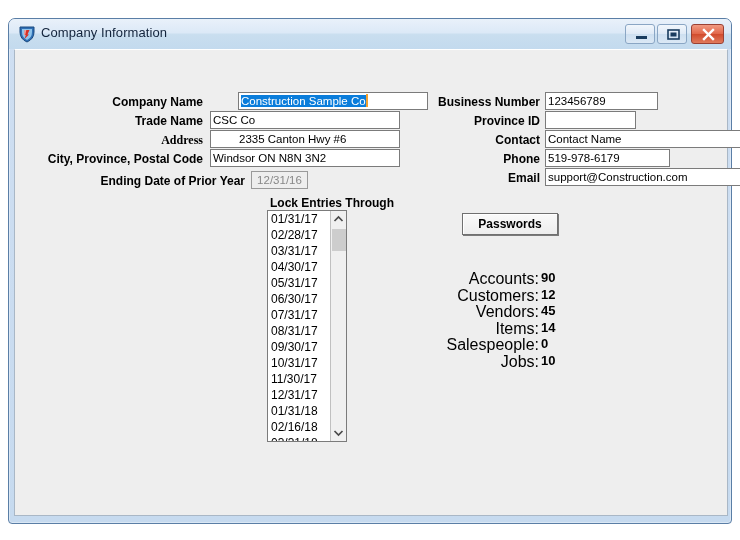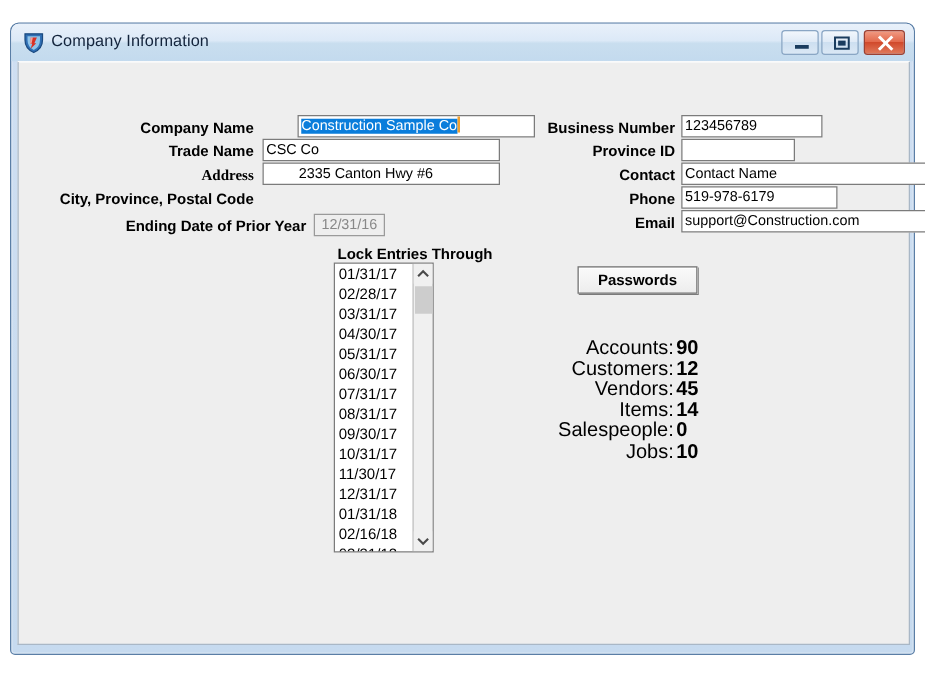--- a/index.html
+++ b/index.html
@@ -218,21 +218,21 @@
   .stat-wrap {
     position: absolute;
     left: 420px;
     width: 104px;
     height: 16px;
   }
   .stat-value {
     position: absolute;
     left: 106px;
     text-align: left;
-    font-size: 16px;
+    font-size: 13px;
     font-weight: bold;
     color: #000;
   }
 </style>
 </head>
 <body>
 
 <div id="window">
 
   <div id="titlebar">
@@ -278,20 +278,23 @@
     <div class="tf" style="left:195px; top:61px; width:190px;">
       <span>CSC Co</span>
     </div>
 
     <div class="lbl" style="left:60px; top:83px; width:128px;font-family:Liberation Serif, serif;">Address</div>
     <div class="tf" style="left:195px; top:80px; width:190px;padding-left:28px;">
       <span>2335 Canton Hwy #6</span>
     </div>
 
     <div class="lbl" style="left:26px; top:102px; width:162px;">City, Province, Postal Code</div>
+    <div class="tf" style="left:195px; top:99px; width:190px;">
+      <span>Windsor ON  N8N 3N2</span>
+    </div>
 
     <div class="lbl" style="left:58px; top:124px; width:172px;">Ending Date of Prior Year</div>
     <div class="tf disabled" style="left:236px; top:121px; width:57px;">
       <span>12/31/16</span>
     </div>
 
     <div class="lbl" style="left:395px; top:45px; width:130px;">Business Number</div>
     <div class="tf" style="left:530px; top:42px; width:113px;">
       <span>123456789</span>
     </div>

